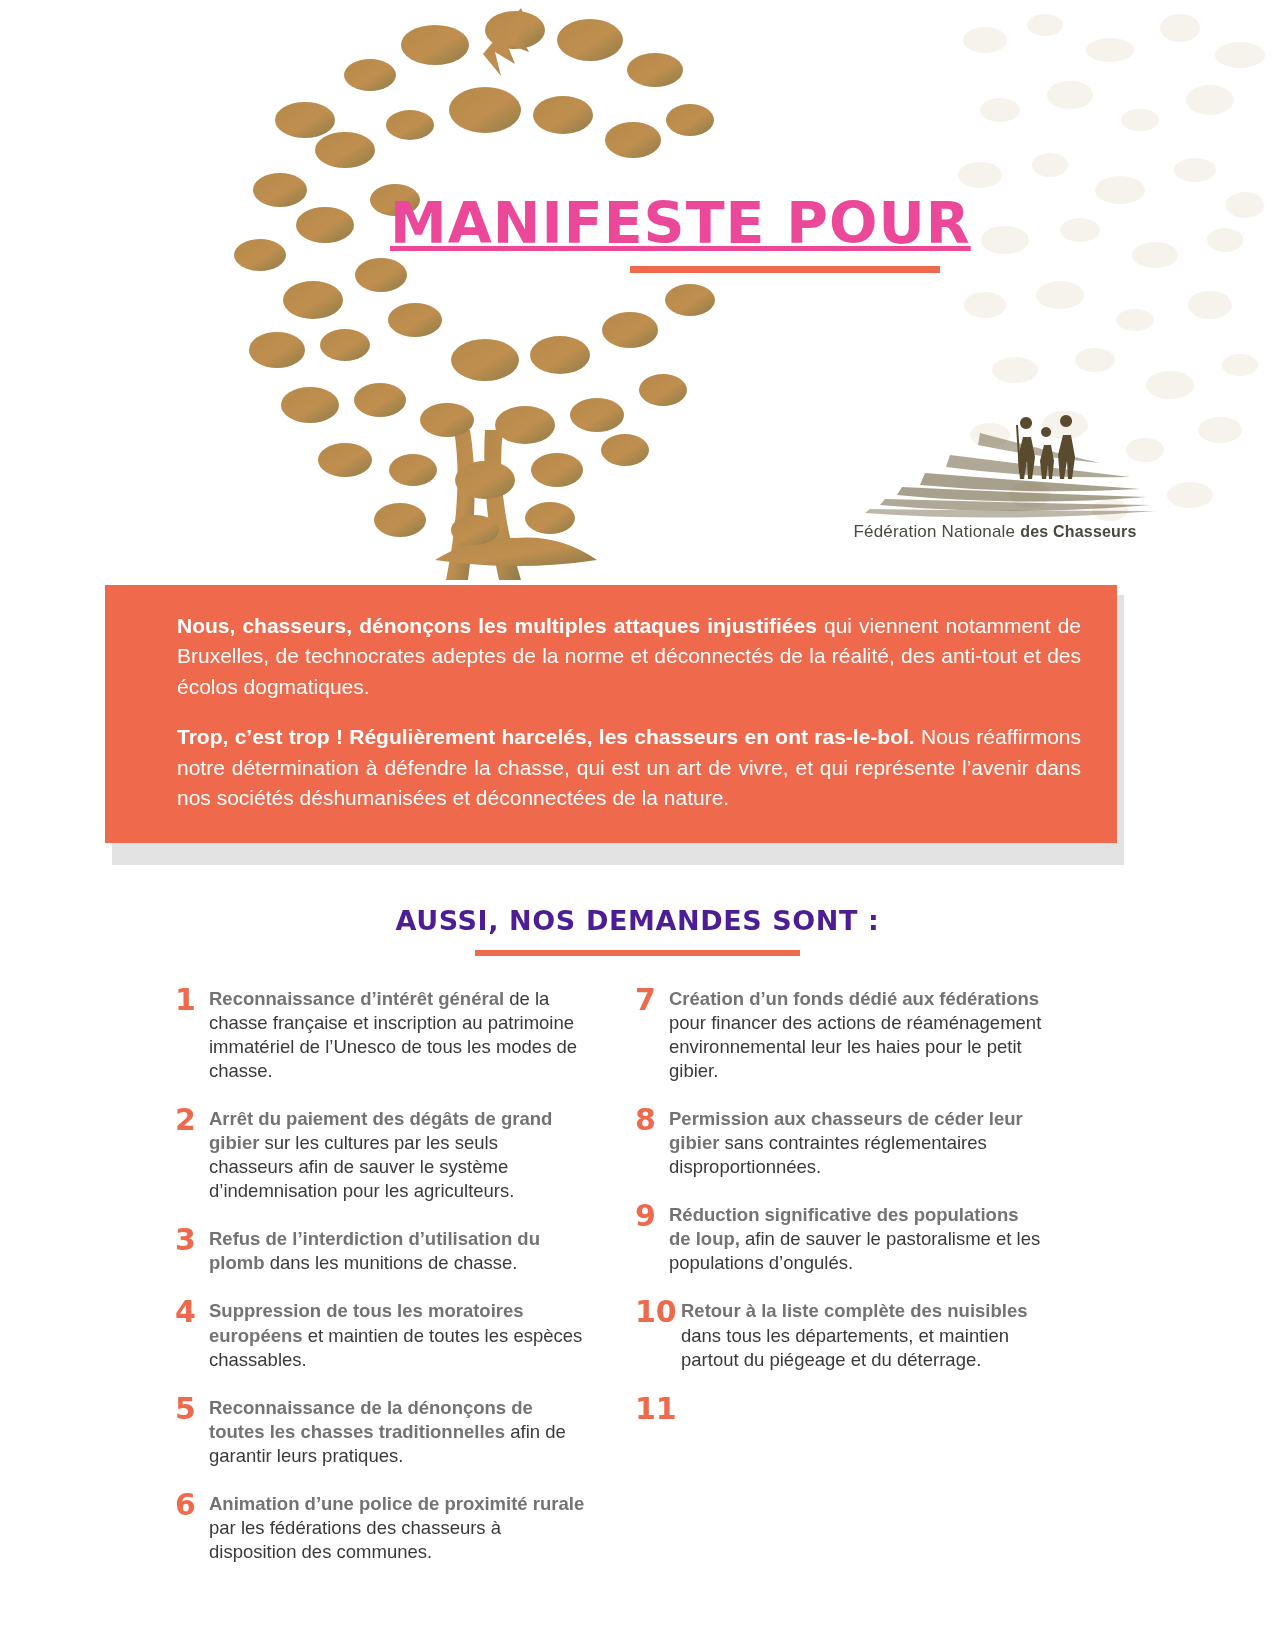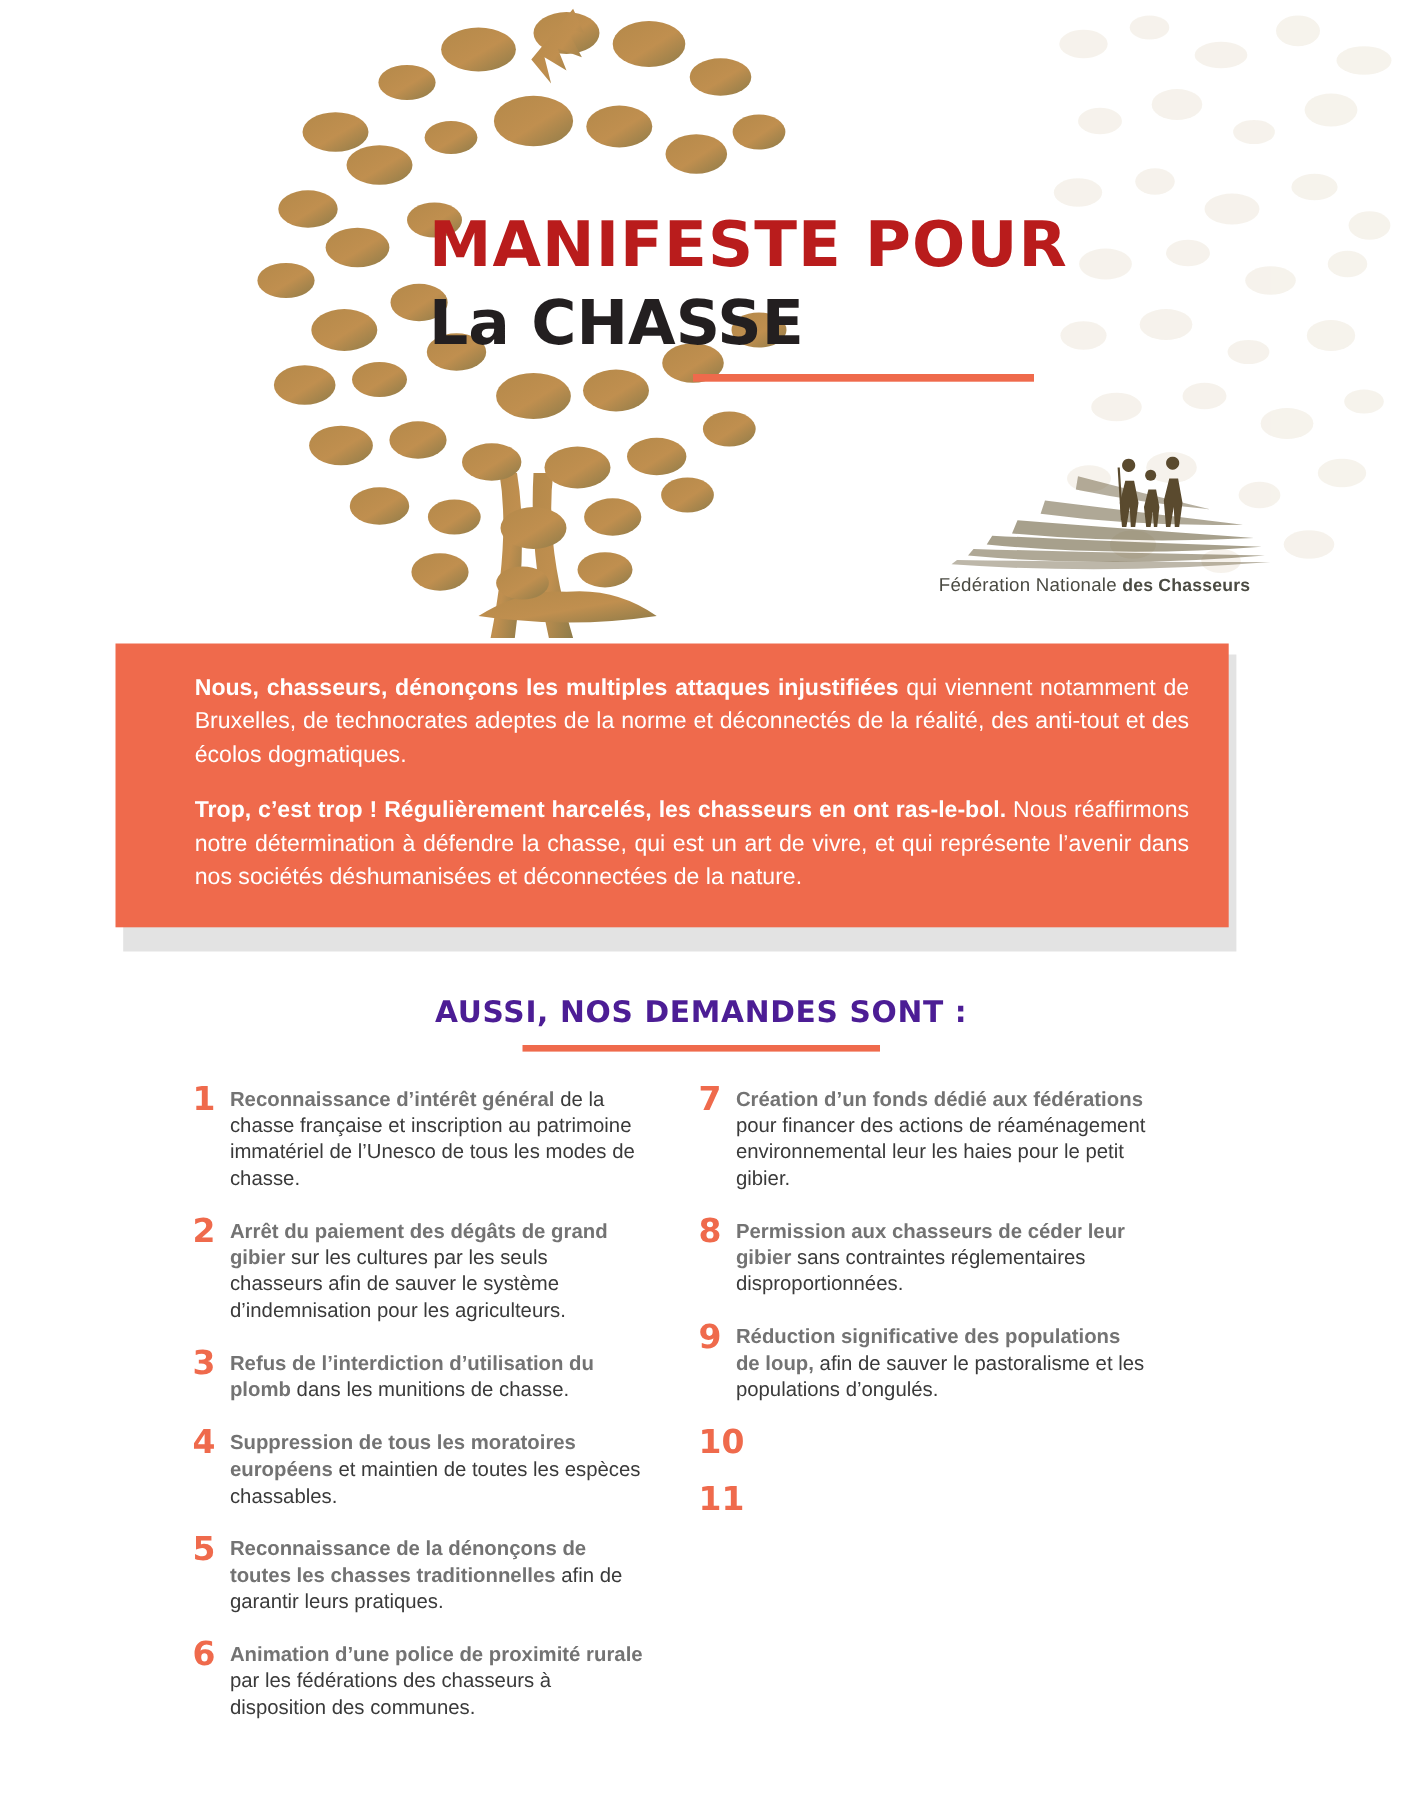--- a/index.html
+++ b/index.html
@@ -39,25 +39,26 @@
   }
   .title-block {
     position: absolute;
     left: 390px;
     top: 195px;
     width: 600px;
   }
   .title-main {
     font-size: 57px;
     font-weight: bold;
-    color: #b91c1c;
+    color: #ec4899;
     letter-spacing: 1px;
     line-height: 1;
     margin: 0;
     font-family: "DejaVu Sans", sans-serif;
+    text-decoration: underline;
   }
   .title-sub {
     font-size: 56px;
     font-weight: bold;
     color: #231f20;
     letter-spacing: 0px;
     line-height: 1.1;
     margin: 12px 0 0 0;
     font-family: "DejaVu Sans", sans-serif;
   }
@@ -280,21 +281,20 @@
       <ellipse cx="215" cy="520" rx="26" ry="17"></ellipse>
       <ellipse cx="290" cy="530" rx="24" ry="15"></ellipse>
       <ellipse cx="365" cy="518" rx="25" ry="16"></ellipse>
 
       <path d="M336 8 l10 22 l-16 -4 l14 26 l-22 -8 l8 20 l-20 -12 l6 24 l-18 -22 z"></path>
     </g>
   </svg>
 
   <div class="title-block">
     <div class="title-main">MANIFESTE POUR</div>
-    <div class="title-sub">La CHASSE</div>
     <div class="title-rule"></div>
   </div>
 
   <div class="logo">
     <svg viewBox="0 0 330 120" width="330" height="120" aria-hidden="true">
       <g fill="#6d6040">
         <path d="M150 18 q60 16 120 30 q-64 -6 -122 -18 z" opacity=".5"></path>
         <path d="M120 40 q80 10 180 22 q-94 2 -184 -10 z" opacity=".55"></path>
         <path d="M95 58 q100 8 215 16 q-112 6 -220 -4 z" opacity=".6"></path>
         <path d="M72 72 q120 6 245 10 q-128 10 -250 -2 z" opacity=".6"></path>
@@ -399,20 +399,23 @@
 
     <div class="item">
       <div class="item-num">9</div>
       <div class="item-text">
         <b>Réduction significative des populations de loup,</b><span> afin de sauver le pastoralisme et les populations d’ongulés.</span>
       </div>
     </div>
 
     <div class="item">
       <div class="item-num wide">10</div>
+      <div class="item-text">
+        <b> Retour à la liste complète des nuisibles</b><span> dans tous les départements, et maintien partout du piégeage et du déterrage.</span>
+      </div>
     </div>
 
     <div class="item">
       <div class="item-num wide">11</div>
     </div>
 
   </div>
 </div>
 
 </body></html>

